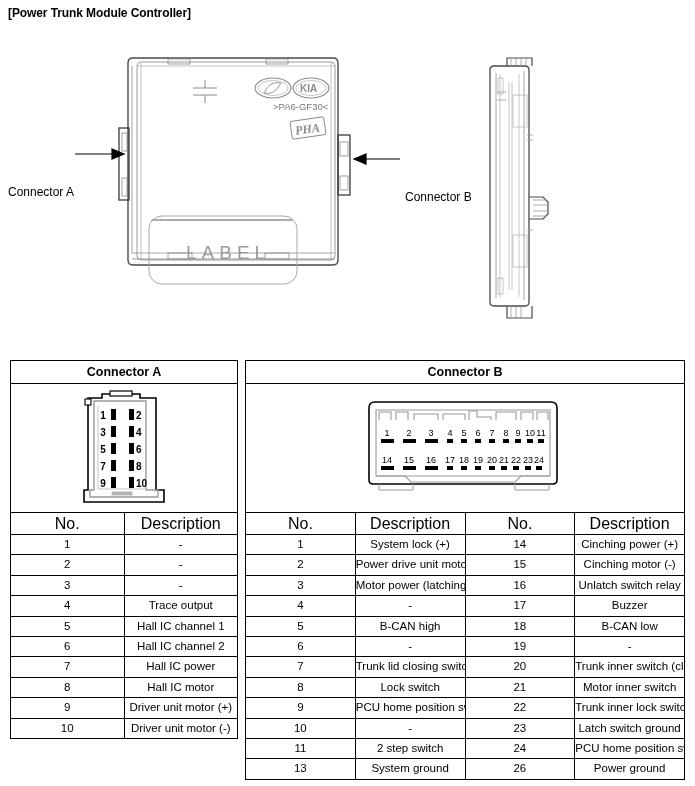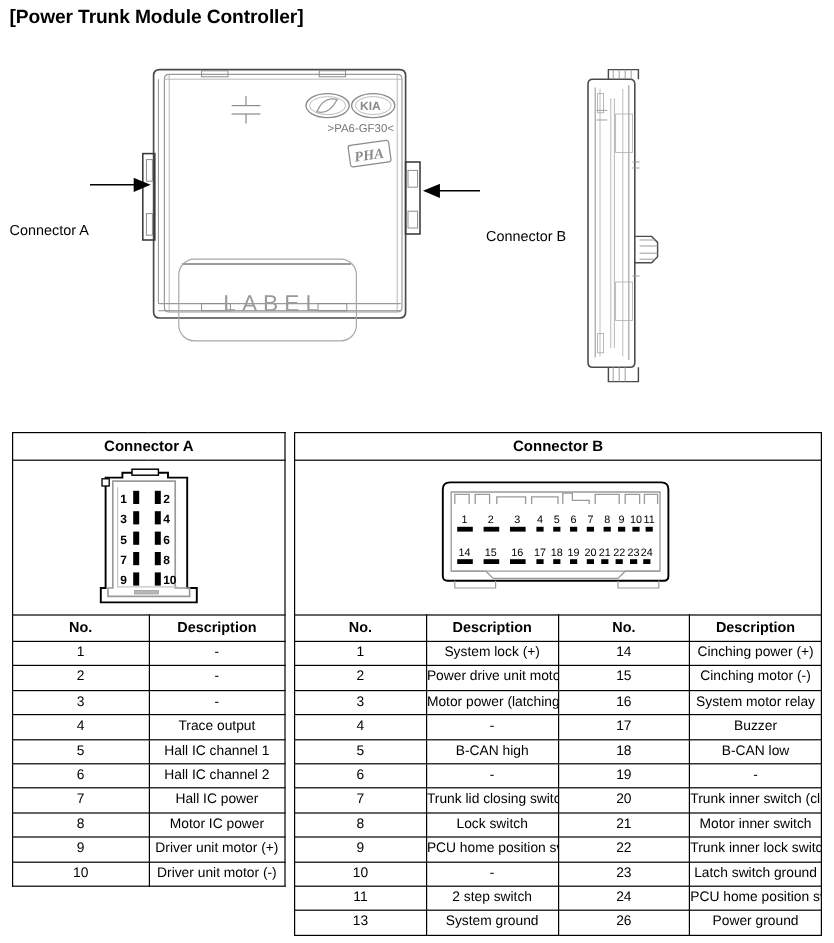--- a/index.html
+++ b/index.html
@@ -14,21 +14,21 @@
     font-family: "Liberation Sans", sans-serif;
     color: #000000;
     overflow: hidden;
   }
 
   
   #page-title {
     position: absolute;
     left: 8px;
     top: 6px;
-    font-size: 16px;
+    font-size: 12px;
     font-weight: bold;
     letter-spacing: -0.1px;
     white-space: nowrap;
   }
 
   
   #illustration {
     position: absolute;
     left: 0;
     top: 40px;
@@ -77,22 +77,22 @@
     font-size: 12.5px;
     height: 22px;
     line-height: 22px;
   }
   .conn-figure-cell {
     height: 128px;
     padding: 0 !important;
     vertical-align: middle;
   }
   .col-head {
-    font-weight: bold;
-    font-size: 12px;
+    font-weight: normal;
+    font-size: 16px;
     height: 21px;
     line-height: 21px;
   }
   .pin-row td { height: 19.4px; line-height: 19.4px; font-size: 11.5px; }
   .no-col { width: 37px; }
   .no-col-b { width: 33px; }
   .desc-cell { white-space: nowrap; overflow: hidden; }
 
   
   .figA-wrap {
@@ -336,21 +336,21 @@
       <tr class="pin-row">
           <td class="no-col">6</td>
           <td class="desc-cell">Hall IC channel 2</td>
         </tr>
       <tr class="pin-row">
           <td class="no-col">7</td>
           <td class="desc-cell">Hall IC power</td>
         </tr>
       <tr class="pin-row">
           <td class="no-col">8</td>
-          <td class="desc-cell">Motor IC power</td>
+          <td class="desc-cell">Hall IC motor</td>
         </tr>
       <tr class="pin-row">
           <td class="no-col">9</td>
           <td class="desc-cell">Driver unit motor (+)</td>
         </tr>
       <tr class="pin-row">
           <td class="no-col">10</td>
           <td class="desc-cell">Driver unit motor (-)</td>
         </tr>
     </tbody>
@@ -468,21 +468,21 @@
       <tr class="pin-row">
           <td class="no-col-b">2</td>
           <td class="desc-cell">Power drive unit motor</td>
           <td class="no-col-b">15</td>
           <td class="desc-cell">Cinching motor (-)</td>
         </tr>
       <tr class="pin-row">
           <td class="no-col-b">3</td>
           <td class="desc-cell">Motor power (latching/cinching)</td>
           <td class="no-col-b">16</td>
-          <td class="desc-cell">System motor relay</td>
+          <td class="desc-cell">Unlatch switch relay</td>
         </tr>
       <tr class="pin-row">
           <td class="no-col-b">4</td>
           <td class="desc-cell">-</td>
           <td class="no-col-b">17</td>
           <td class="desc-cell">Buzzer</td>
         </tr>
       <tr class="pin-row">
           <td class="no-col-b">5</td>
           <td class="desc-cell">B-CAN high</td>

